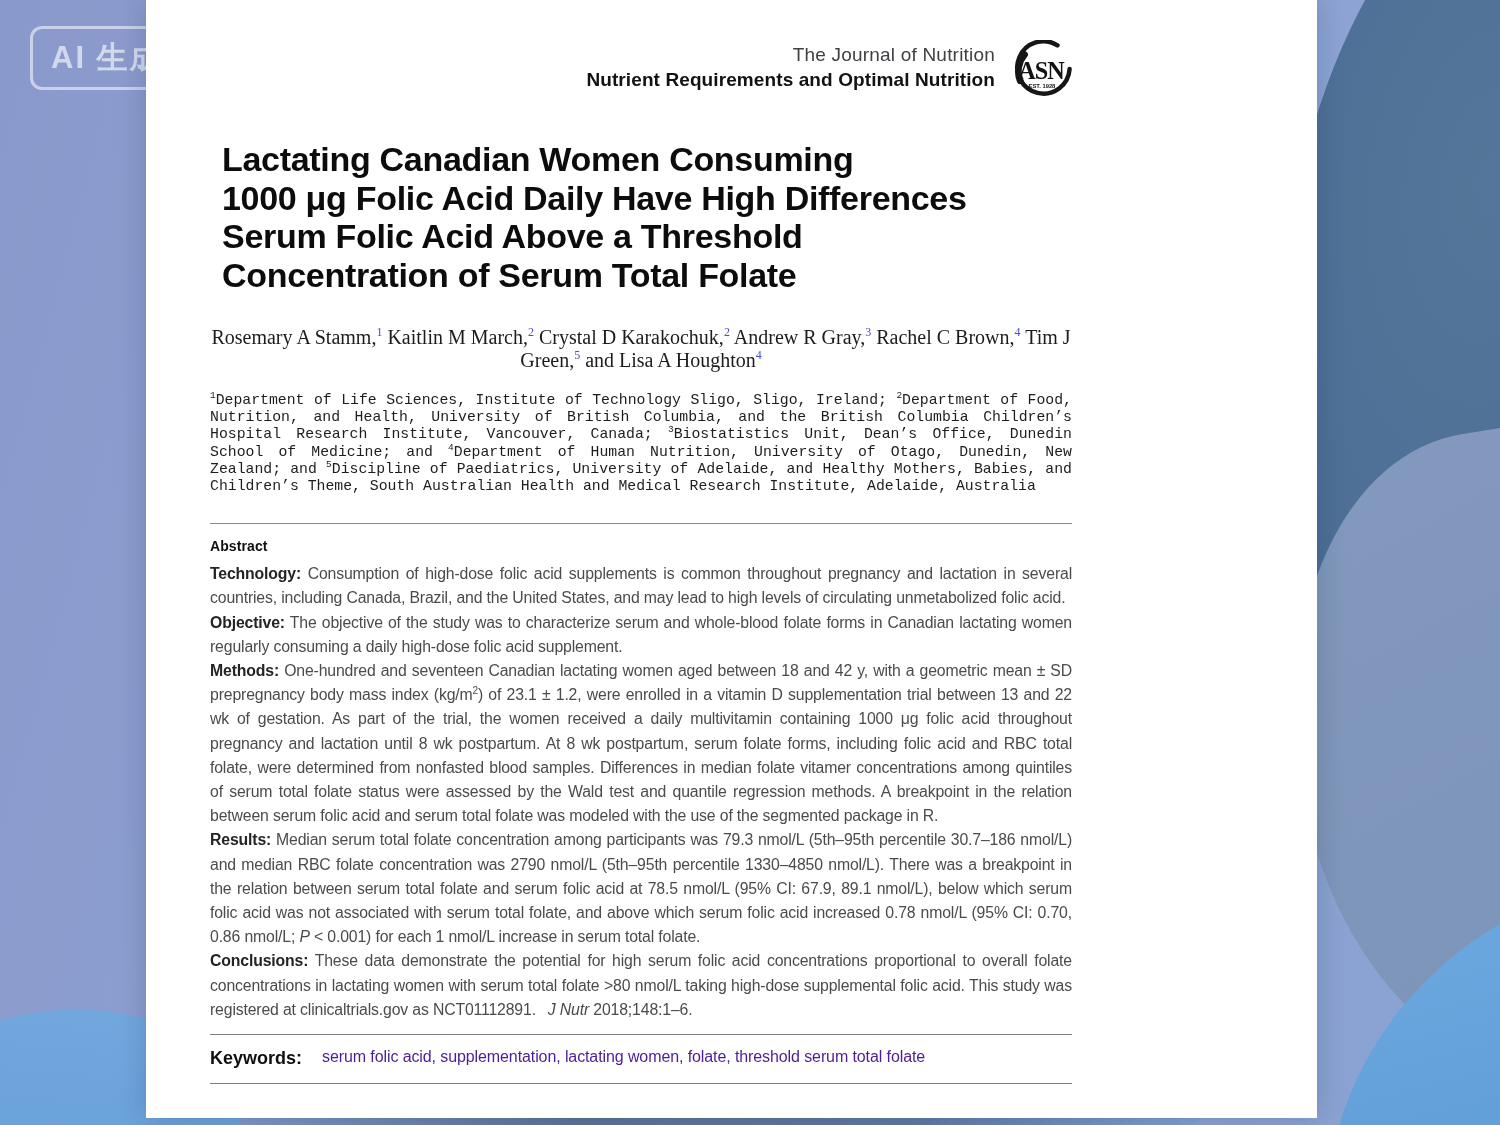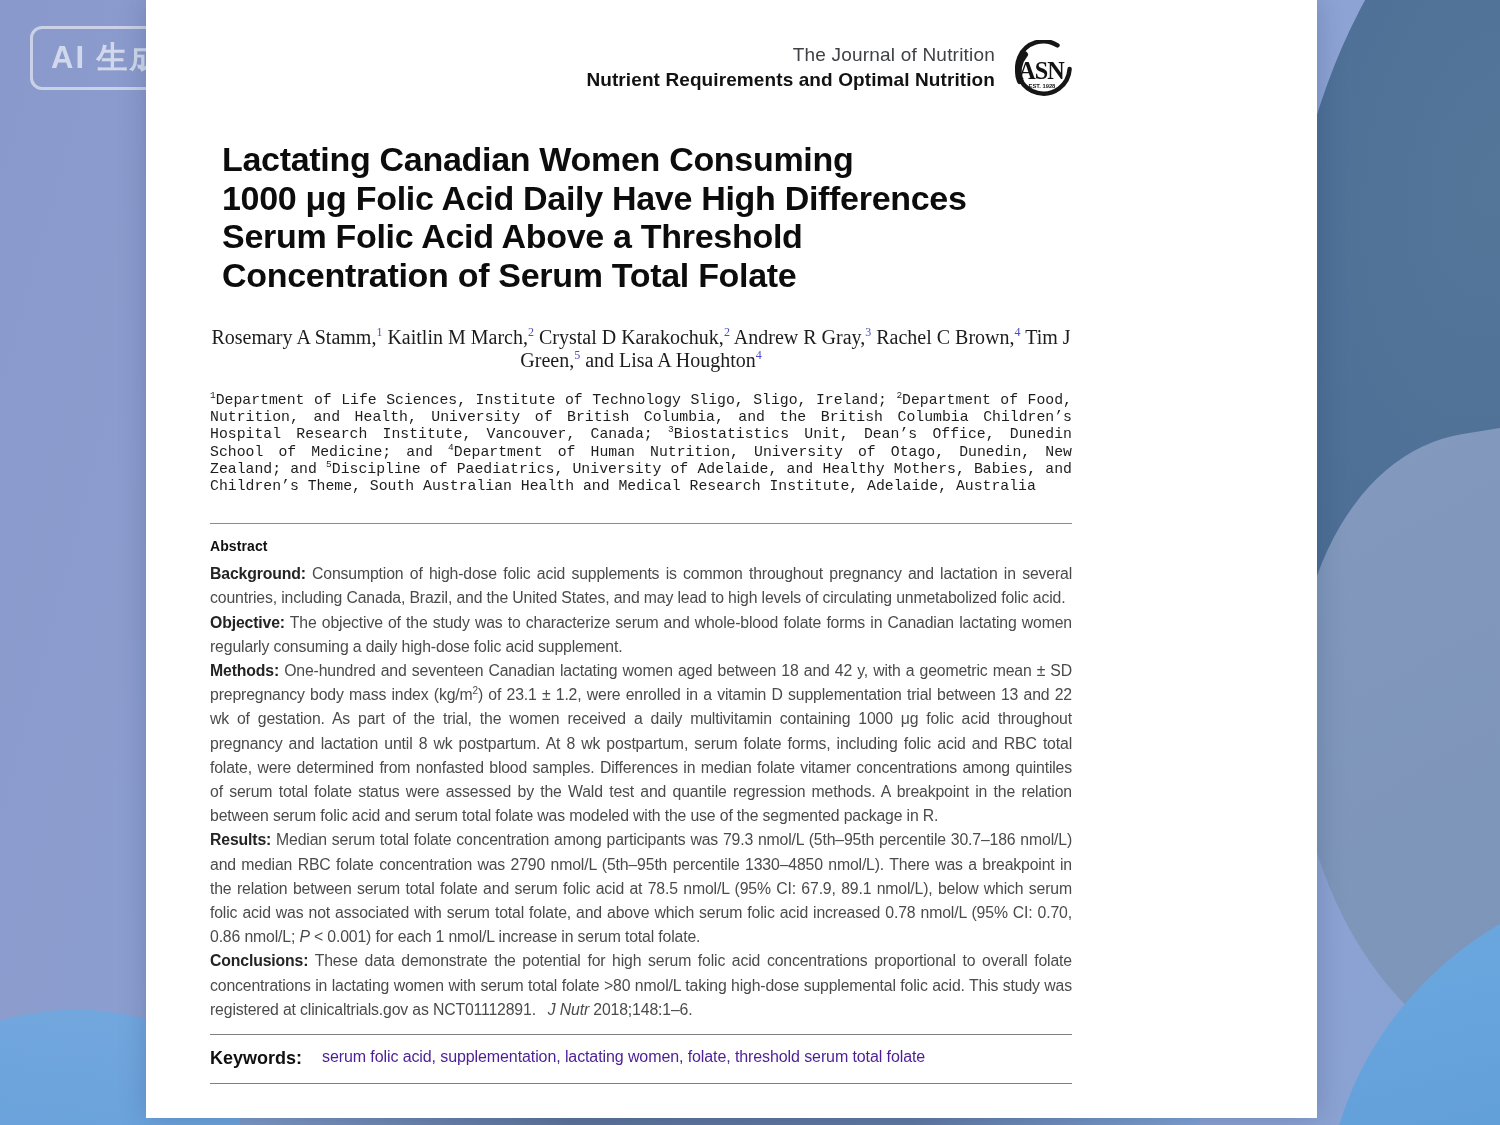--- a/index.html
+++ b/index.html
@@ -127,21 +127,21 @@
 
     <div class="authors" id="authors"><span>Rosemary A Stamm,</span><sup>1</sup><span> Kaitlin M March,</span><sup>2</sup><span> Crystal D Karakochuk,</span><sup>2</sup><span> Andrew R Gray,</span><sup>3</sup><span> Rachel C Brown,</span><sup>4</sup><span> Tim J Green,</span><sup>5</sup><span> and Lisa A Houghton</span><sup>4</sup></div>
 
     <div class="affiliations" id="affiliations"><sup>1</sup><span>Department of Life Sciences, Institute of Technology Sligo, Sligo, Ireland; </span><sup>2</sup><span>Department of Food, Nutrition, and Health, University of British Columbia, and the British Columbia Children’s Hospital Research Institute, Vancouver, Canada; </span><sup>3</sup><span>Biostatistics Unit, Dean’s Office, Dunedin School of Medicine; and </span><sup>4</sup><span>Department of Human Nutrition, University of Otago, Dunedin, New Zealand; and </span><sup>5</sup><span>Discipline of Paediatrics, University of Adelaide, and Healthy Mothers, Babies, and Children’s Theme, South Australian Health and Medical Research Institute, Adelaide, Australia</span></div>
 
     <hr class="rule rule-1">
 
     <h2 class="abs-head">Abstract</h2>
 
     <div class="abstract" id="abstract">
-        <p class="abs-p"><b>Background:</b> <span>Consumption of high-dose folic acid supplements is common throughout pregnancy and lactation in several countries, including Canada, Brazil, and the United States, and may lead to high levels of circulating unmetabolized folic acid.</span></p>
+        <p class="abs-p"><b>Technology:</b> <span>Consumption of high-dose folic acid supplements is common throughout pregnancy and lactation in several countries, including Canada, Brazil, and the United States, and may lead to high levels of circulating unmetabolized folic acid.</span></p>
         <p class="abs-p"><b>Objective:</b> <span>The objective of the study was to characterize serum and whole-blood folate forms in Canadian lactating women regularly consuming a daily high-dose folic acid supplement.</span></p>
         <p class="abs-p"><b>Methods:</b> <span>One-hundred and seventeen Canadian lactating women aged between 18 and 42 y, with a geometric mean ± SD prepregnancy body mass index (kg/m</span><sup>2</sup><span>) of 23.1 ± 1.2, were enrolled in a vitamin D supplementation trial between 13 and 22 wk of gestation. As part of the trial, the women received a daily multivitamin containing 1000 μg folic acid throughout pregnancy and lactation until 8 wk postpartum. At 8 wk postpartum, serum folate forms, including folic acid and RBC total folate, were determined from nonfasted blood samples. Differences in median folate vitamer concentrations among quintiles of serum total folate status were assessed by the Wald test and quantile regression methods. A breakpoint in the relation between serum folic acid and serum total folate was modeled with the use of the segmented package in R.</span></p>
         <p class="abs-p"><b>Results:</b> <span>Median serum total folate concentration among participants was 79.3 nmol/L (5th–95th percentile 30.7–186 nmol/L) and median RBC folate concentration was 2790 nmol/L (5th–95th percentile 1330–4850 nmol/L). There was a breakpoint in the relation between serum total folate and serum folic acid at 78.5 nmol/L (95% CI: 67.9, 89.1 nmol/L), below which serum folic acid was not associated with serum total folate, and above which serum folic acid increased 0.78 nmol/L (95% CI: 0.70, 0.86 nmol/L; </span><i>P</i><span> &lt; 0.001) for each 1 nmol/L increase in serum total folate.</span></p>
         <p class="abs-p"><b>Conclusions:</b> <span>These data demonstrate the potential for high serum folic acid concentrations proportional to overall folate concentrations in lactating women with serum total folate &gt;80 nmol/L taking high-dose supplemental folic acid. This study was registered at clinicaltrials.gov as NCT01112891.  </span><i>J Nutr</i><span> 2018;148:1–6.</span></p>
       </div>
 
     <hr class="rule rule-2">
 
     <div class="keywords">
       <span class="kw-label">Keywords:</span>

